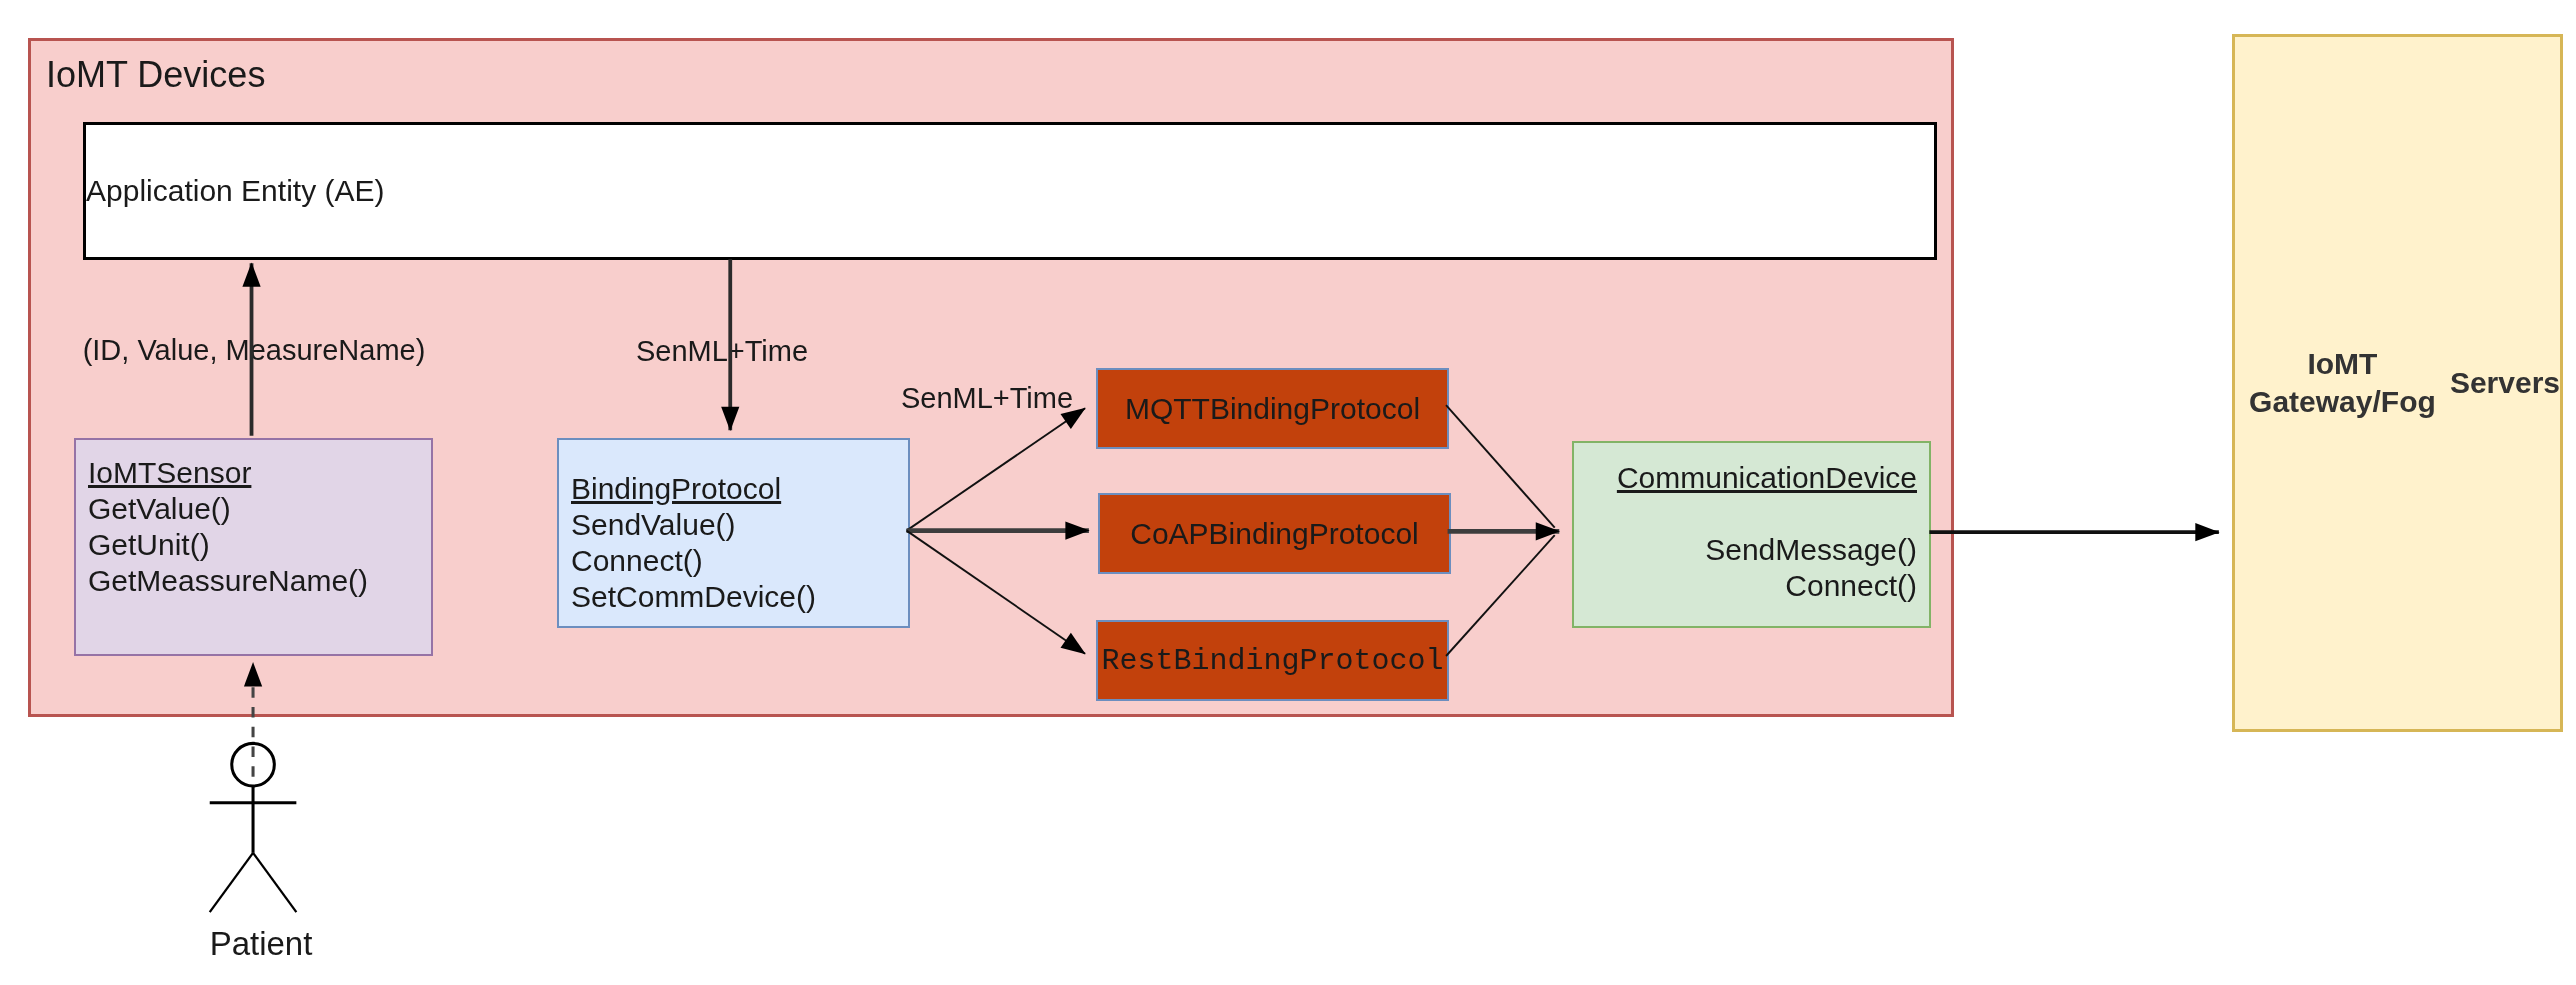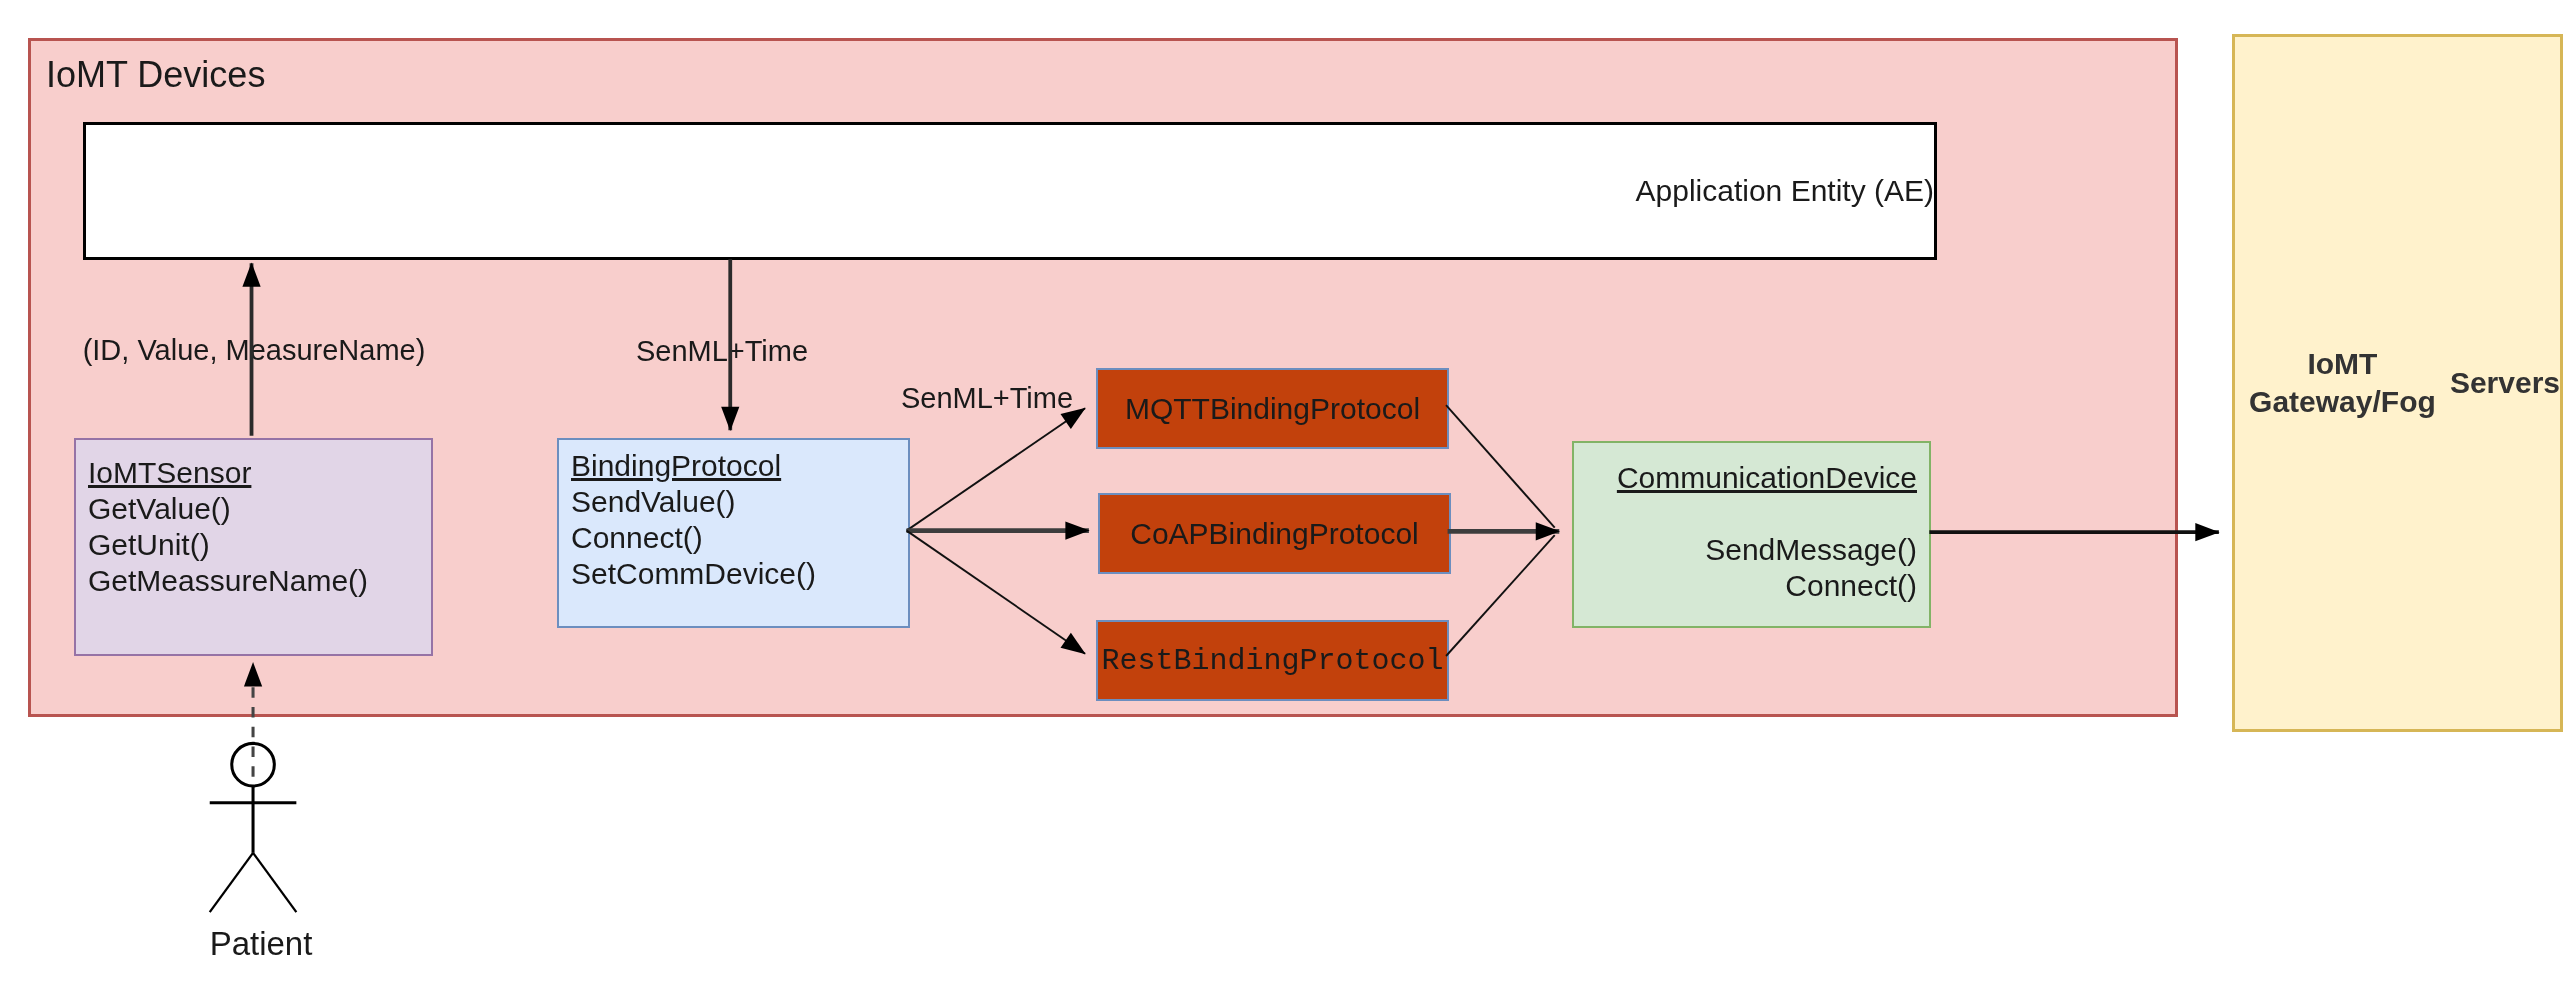--- a/index.html
+++ b/index.html
@@ -8,52 +8,52 @@
     width:2576px;
     height:986px;
     background:#ffffff;
     font-family:"Liberation Sans", sans-serif;
     color:#1a1a1a;
   }
   *{box-sizing:border-box;}
 
   
   .pink-container{
-    position:absolute; left:28px; top:38px; width:2150px; height:679px;
+    position:absolute; left:28px; top:38px; width:1926px; height:679px;
     background:#F8CECC; border:3px solid #B85450;
   }
   .container-title{
     position:absolute; left:15px; top:12px;
     font-size:36px; line-height:43px; white-space:nowrap;
   }
   .yellow-box{
     position:absolute; left:2232px; top:34px; width:331px; height:698px;
     background:#FFF2CC; border:3px solid #D6B656;
     display:flex; align-items:center; justify-content:center;
     font-weight:bold; font-size:30px; line-height:38px; color:#333; text-align:center;
   }
 
   
   .ae-box{
     position:absolute; left:52px; top:81px; width:1854px; height:138px;
     background:#ffffff; border:3px solid #000000;
-    display:flex; align-items:center; justify-content:flex-end;
+    display:flex; align-items:center; justify-content:flex-start;
     font-size:30px;
   }
 
   
   .cls{
     position:absolute;
     font-size:30px; line-height:36px;
     padding:15px 12px;
     white-space:nowrap;
   }
   .cls .cls-title{text-decoration:underline;}
   .sensor-box{ left:43px;  top:397px; width:359px; height:218px; background:#E1D5E7; border:2.3px solid #9673A6;}
-  .binding-box{left:526px; top:397px; width:353px; height:190px; background:#DAE8FC; border:2.3px solid #6C8EBF; padding-top:8px;}
+  .binding-box{left:526px; top:397px; width:353px; height:190px; background:#DAE8FC; border:2.3px solid #6C8EBF; padding-top:31px;}
   .comm-box{  left:1541px; top:400px; width:359px; height:187px; background:#D5E8D4; border:2.3px solid #82B366; padding-top:16.7px;text-align:right;}
   .comm-box .spacer{height:36px;}
 
   .proto-box{
     position:absolute; width:353px; height:81px;
     background:#c2410c; border:2.3px solid #6C8EBF;
     display:flex; align-items:center; justify-content:center;
     font-size:30px; white-space:nowrap;
   }
   .proto-mqtt{left:1065px; top:327px;}

